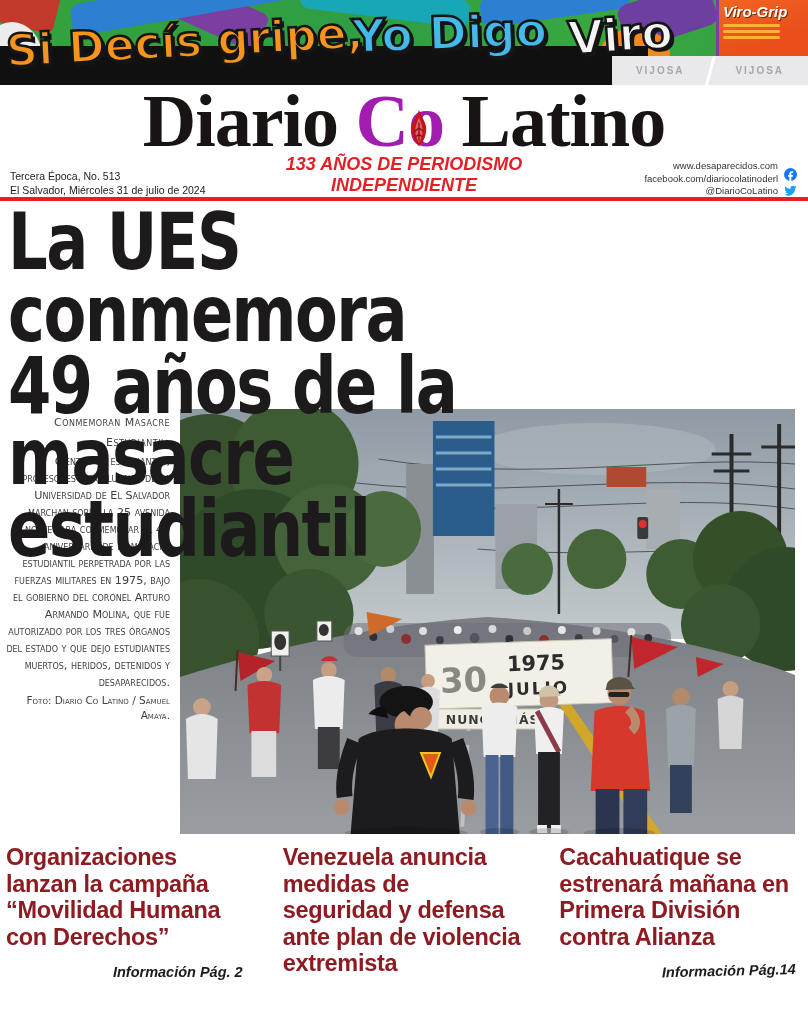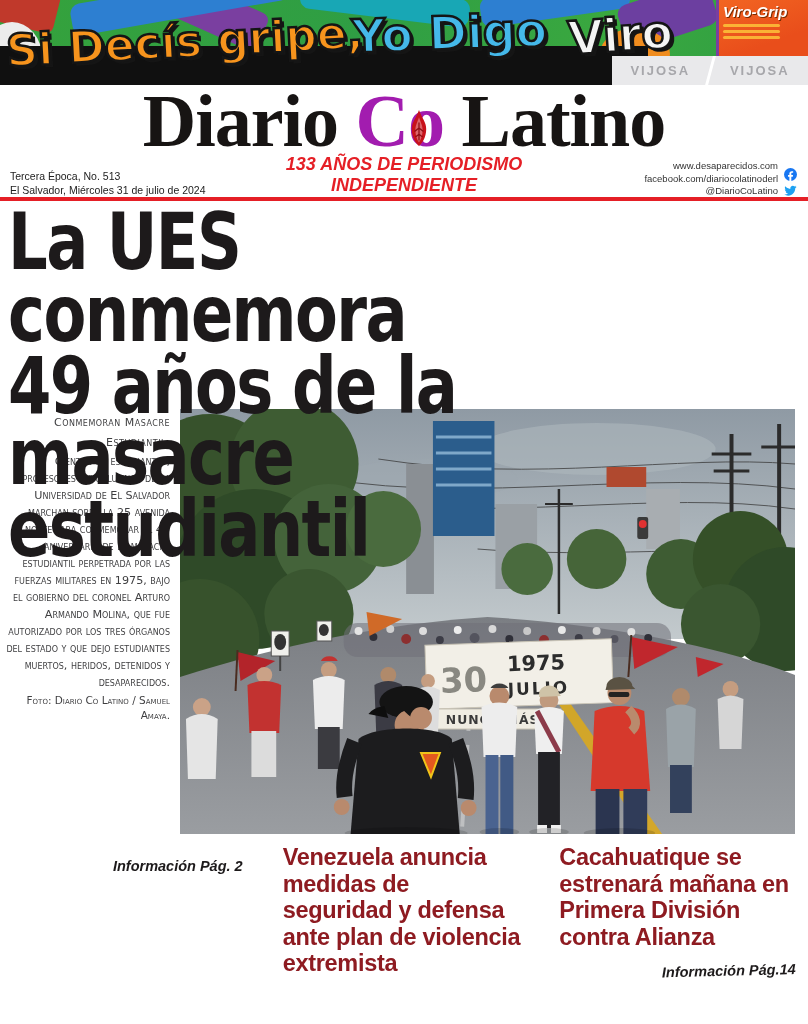--- a/index.html
+++ b/index.html
@@ -27,21 +27,21 @@
   .virogrip-box { position:absolute; right:0; top:0; width:92px; height:56px; z-index:4;
                   background:linear-gradient(160deg,#f26522,#e94e1b 70%); border-left:3px solid #7a3fa0;
                   padding:3px 4px; }
   .virogrip-box .vg-name { color:#fff; font-weight:bold; font-style:italic; font-size:15px;
                            text-shadow:1px 1px 0 #7a2c00; }
   .vg-lines { margin-top:4px; }
   .vg-lines div { height:3px; background:#ffd23e; margin:3px 0; width:70%; opacity:.75; border-radius:2px;}
   .vijosa-strip { position:absolute; right:0; bottom:0; width:196px; height:29px; z-index:5;
                   background:#e9e9eb; display:flex; align-items:center; }
   .vijosa-strip span { flex:1; text-align:center; color:#a7a7ab; font-weight:bold;
-                       font-size:13px; letter-spacing:2px; }
+                       font-size:10px; letter-spacing:2px; }
   .vijosa-div { width:3px; height:100%; background:#fff; transform:skewX(-15deg); }
 
   
   .masthead { position:relative; height:115px; background:#fff; }
   .mast-title { text-align:center; font-family:"Liberation Serif", serif; font-weight:bold;
                 font-size:74px; line-height:0.95; color:#171413; letter-spacing:-1px; margin-top:1px;}
   .mast-red { color:#a21caf; position:relative; }
   .quetzal { position:absolute; left:59%; top:30px; width:22px; height:36px; }
   .mast-row { display:flex; align-items:flex-end; padding:0 10px 5px 10px; margin-top:-2px; }
   .edition { width:255px; font-size:10.5px; line-height:1.35; color:#222; }
@@ -345,20 +345,21 @@
           <ellipse cx="443" cy="424" rx="36" ry="5"></ellipse>
         <ellipse cx="372" cy="423" rx="20" ry="4"></ellipse>
           <ellipse cx="322" cy="423" rx="20" ry="4"></ellipse>
       </g>
     </svg>
   </div>
 </div>
 
 <div class="bottom-row">
   <div class="story s1">
+    <h2>Organizaciones lanzan la campaña “Movilidad Humana con Derechos”</h2>
     <div class="pageref">Información Pág. 2</div>
   </div>
   <div class="story">
     <h2>Venezuela anuncia medidas de seguridad y defensa ante plan de violencia extremista</h2>
 
   </div>
   <div class="story">
     <h2>Cacahuatique se estrenará mañana en Primera División contra Alianza</h2>
     <div class="pageref">Información Pág.14</div>
   </div>

